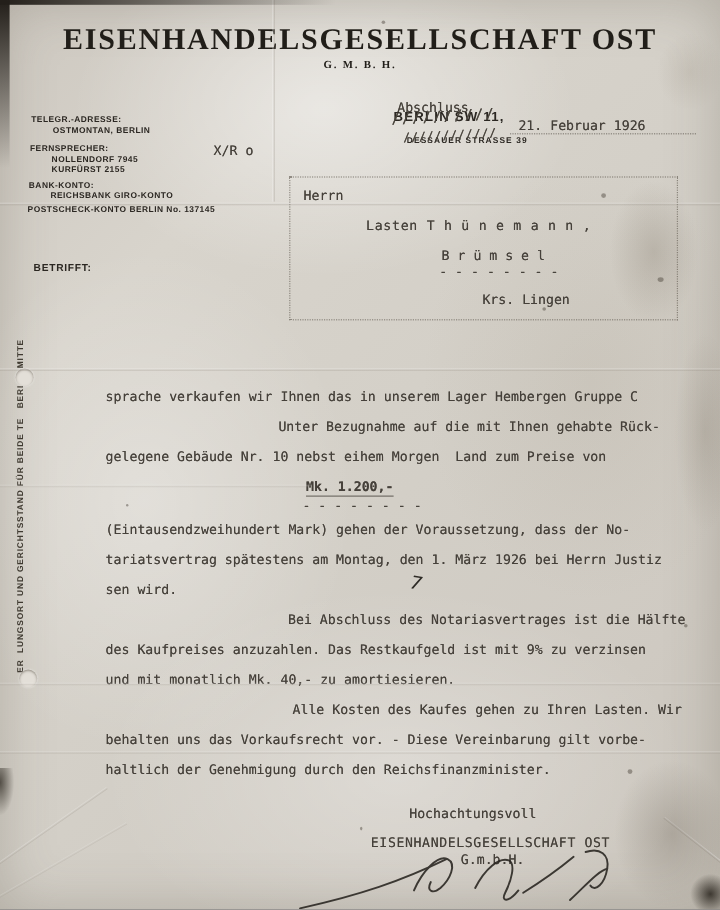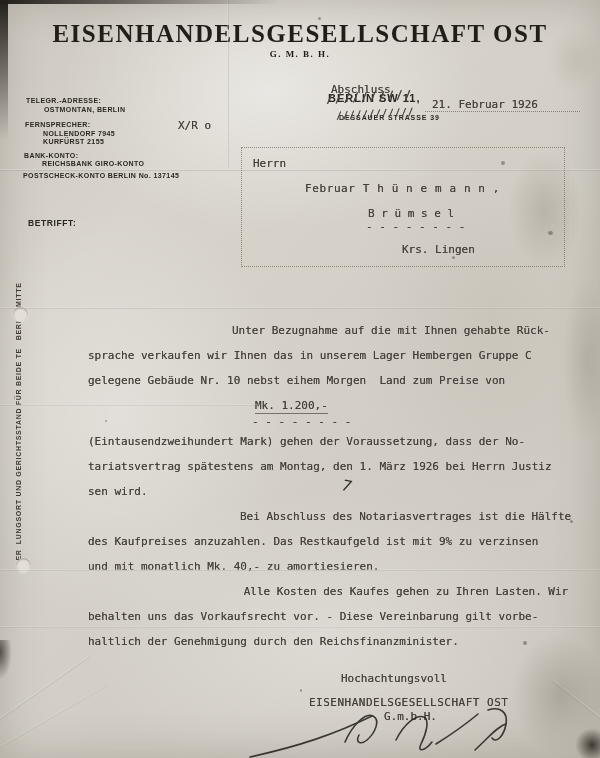--- a/index.html
+++ b/index.html
@@ -23,21 +23,21 @@
   .gmbh-top{width:600px;text-align:center;font-family:"Liberation Serif",serif;
          font-weight:bold;font-size:9px;letter-spacing:1.5px;color:#211e19;}
   .info-row{font-size:7px;letter-spacing:.4px;white-space:pre;}
   .betrifft{font-size:8.5px;letter-spacing:.6px;}
   .twl{font-size:11px;white-space:pre;}
   .body-line{height:25px;font-size:11px;white-space:pre;}
   .ind1{padding-left:144px;}
   .ind2{padding-left:152px;}
   .ind3{padding-left:154px;text-align:center;}
   .amount-line{height:16px;font-size:11px;white-space:pre;padding-left:167px;}
-  .amount-line span{border-bottom:1px solid rgba(55,50,44,.6);padding-bottom:1px;}
+  .amount-line span{border-bottom:1px solid rgba(55,50,44,.6);padding-bottom:1px;font-weight:bold;}
   .dash-line{height:20px;font-size:11px;white-space:pre;padding-left:164px;}
   .side-note{width:350px;text-align:center;transform:rotate(-90deg);
       font-family:"Liberation Sans",sans-serif;font-weight:bold;font-size:7px;
       letter-spacing:.7px;color:#3f3a31;white-space:pre;}
   .strike{font-size:12px;letter-spacing:1.5px;color:#4a453d;transform:rotate(-3deg);transform-origin:left;}
   .dotted-rule{border-bottom:1.5px dotted rgba(70,64,56,.55);}
   .addr-box{border:1px dotted rgba(80,73,63,.55);}
   
   .crease-h{position:absolute;height:2px;
       background:linear-gradient(to bottom, rgba(255,255,255,.4), rgba(110,100,86,.28));}
@@ -71,29 +71,29 @@
   <div class="abs tw twl" style="left:331px;top:83px;">Abschluss</div>
   <div class="abs print" style="left:328px;top:92px;font-size:11px;letter-spacing:1px;">BERLIN SW 11,</div>
   <div class="abs tw strike" style="left:326px;top:92px;">//////////</div>
   <div class="abs tw twl" style="left:432px;top:98px;">21. Februar 1926</div>
   <div class="abs dotted-rule" style="left:425px;top:98px;width:155px;height:13px;"></div>
   <div class="abs print" style="left:339px;top:114px;font-size:7px;letter-spacing:.9px;">DESSAUER STRASSE 39</div>
   <div class="abs tw strike" style="left:336px;top:110px;font-size:10px;letter-spacing:.5px;">////////////</div>
 
   <div class="abs addr-box" style="left:241px;top:147px;width:322px;height:118px;">
     <div class="abs tw twl" style="left:11px;top:9px;">Herrn</div>
-    <div class="abs tw twl" style="left:63px;top:34px;letter-spacing:.6px;">Februar T h ü n e m a n n ,</div>
+    <div class="abs tw twl" style="left:63px;top:34px;letter-spacing:.6px;">Lasten T h ü n e m a n n ,</div>
     <div class="abs tw twl" style="left:126px;top:59px;">B r ü m s e l</div>
     <div class="abs tw twl" style="left:124px;top:72px;">- - - - - - - -</div>
     <div class="abs tw twl" style="left:146px;top:95px;margin-left:14px;">Krs. Lingen</div>
   </div>
 
   <div class="abs tw" style="left:88px;top:324px;width:482px;">
+    <div class="body-line">sprache verkaufen wir Ihnen das in unserem Lager Hembergen Gruppe C</div>
     <div class="body-line ind1">Unter Bezugnahme auf die mit Ihnen gehabte Rück-</div>
-    <div class="body-line">sprache verkaufen wir Ihnen das in unserem Lager Hembergen Gruppe C</div>
     <div class="body-line">gelegene Gebäude Nr. 10 nebst eihem Morgen  Land zum Preise von</div>
     <div class="amount-line"><span>Mk. 1.200,-</span></div>
     <div class="dash-line">- - - - - - - -</div>
     <div class="body-line">(Eintausendzweihundert Mark) gehen der Voraussetzung, dass der No-</div>
     <div class="body-line">tariatsvertrag spätestens am Montag, den 1. März 1926 bei Herrn Justiz</div>
     <div class="body-line">sen wird.</div>
     <div class="body-line ind2">Bei Abschluss des Notariasvertrages ist die Hälfte</div>
     <div class="body-line">des Kaufpreises anzuzahlen. Das Restkaufgeld ist mit 9% zu verzinsen</div>
     <div class="body-line">und mit monatlich Mk. 40,- zu amortiesieren.</div>
     <div class="body-line ind3">Alle Kosten des Kaufes gehen zu Ihren Lasten. Wir</div>

